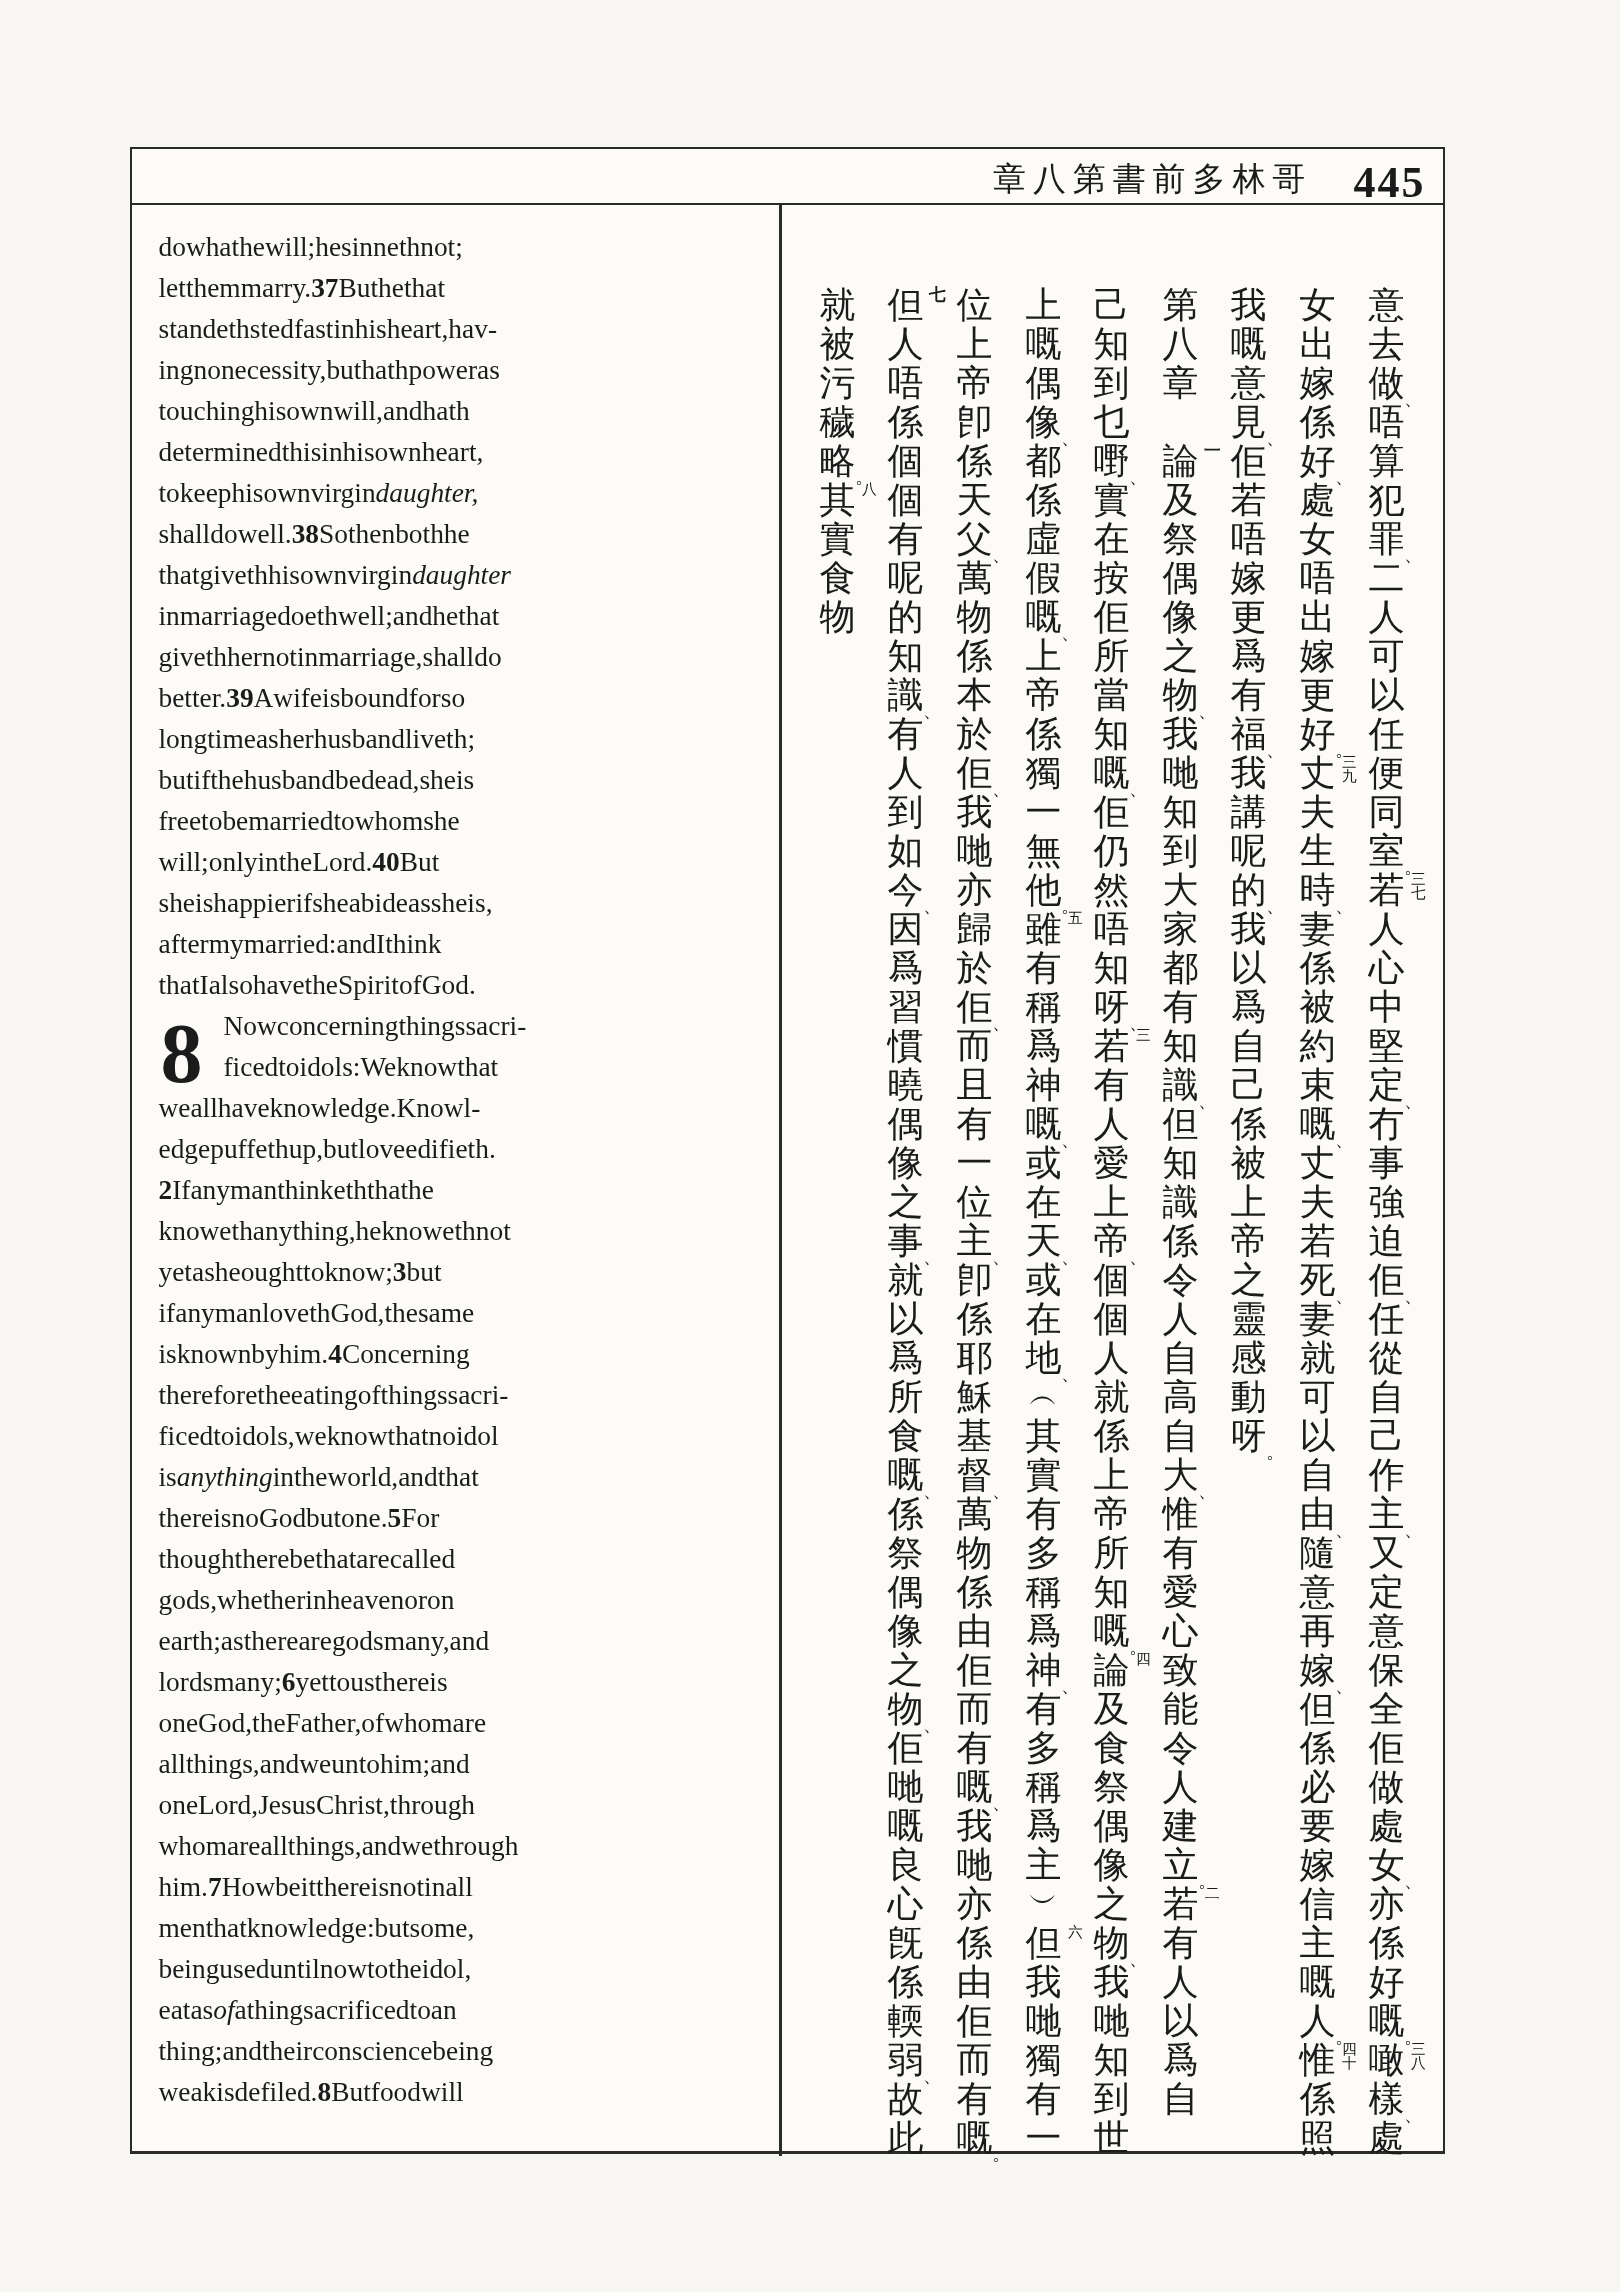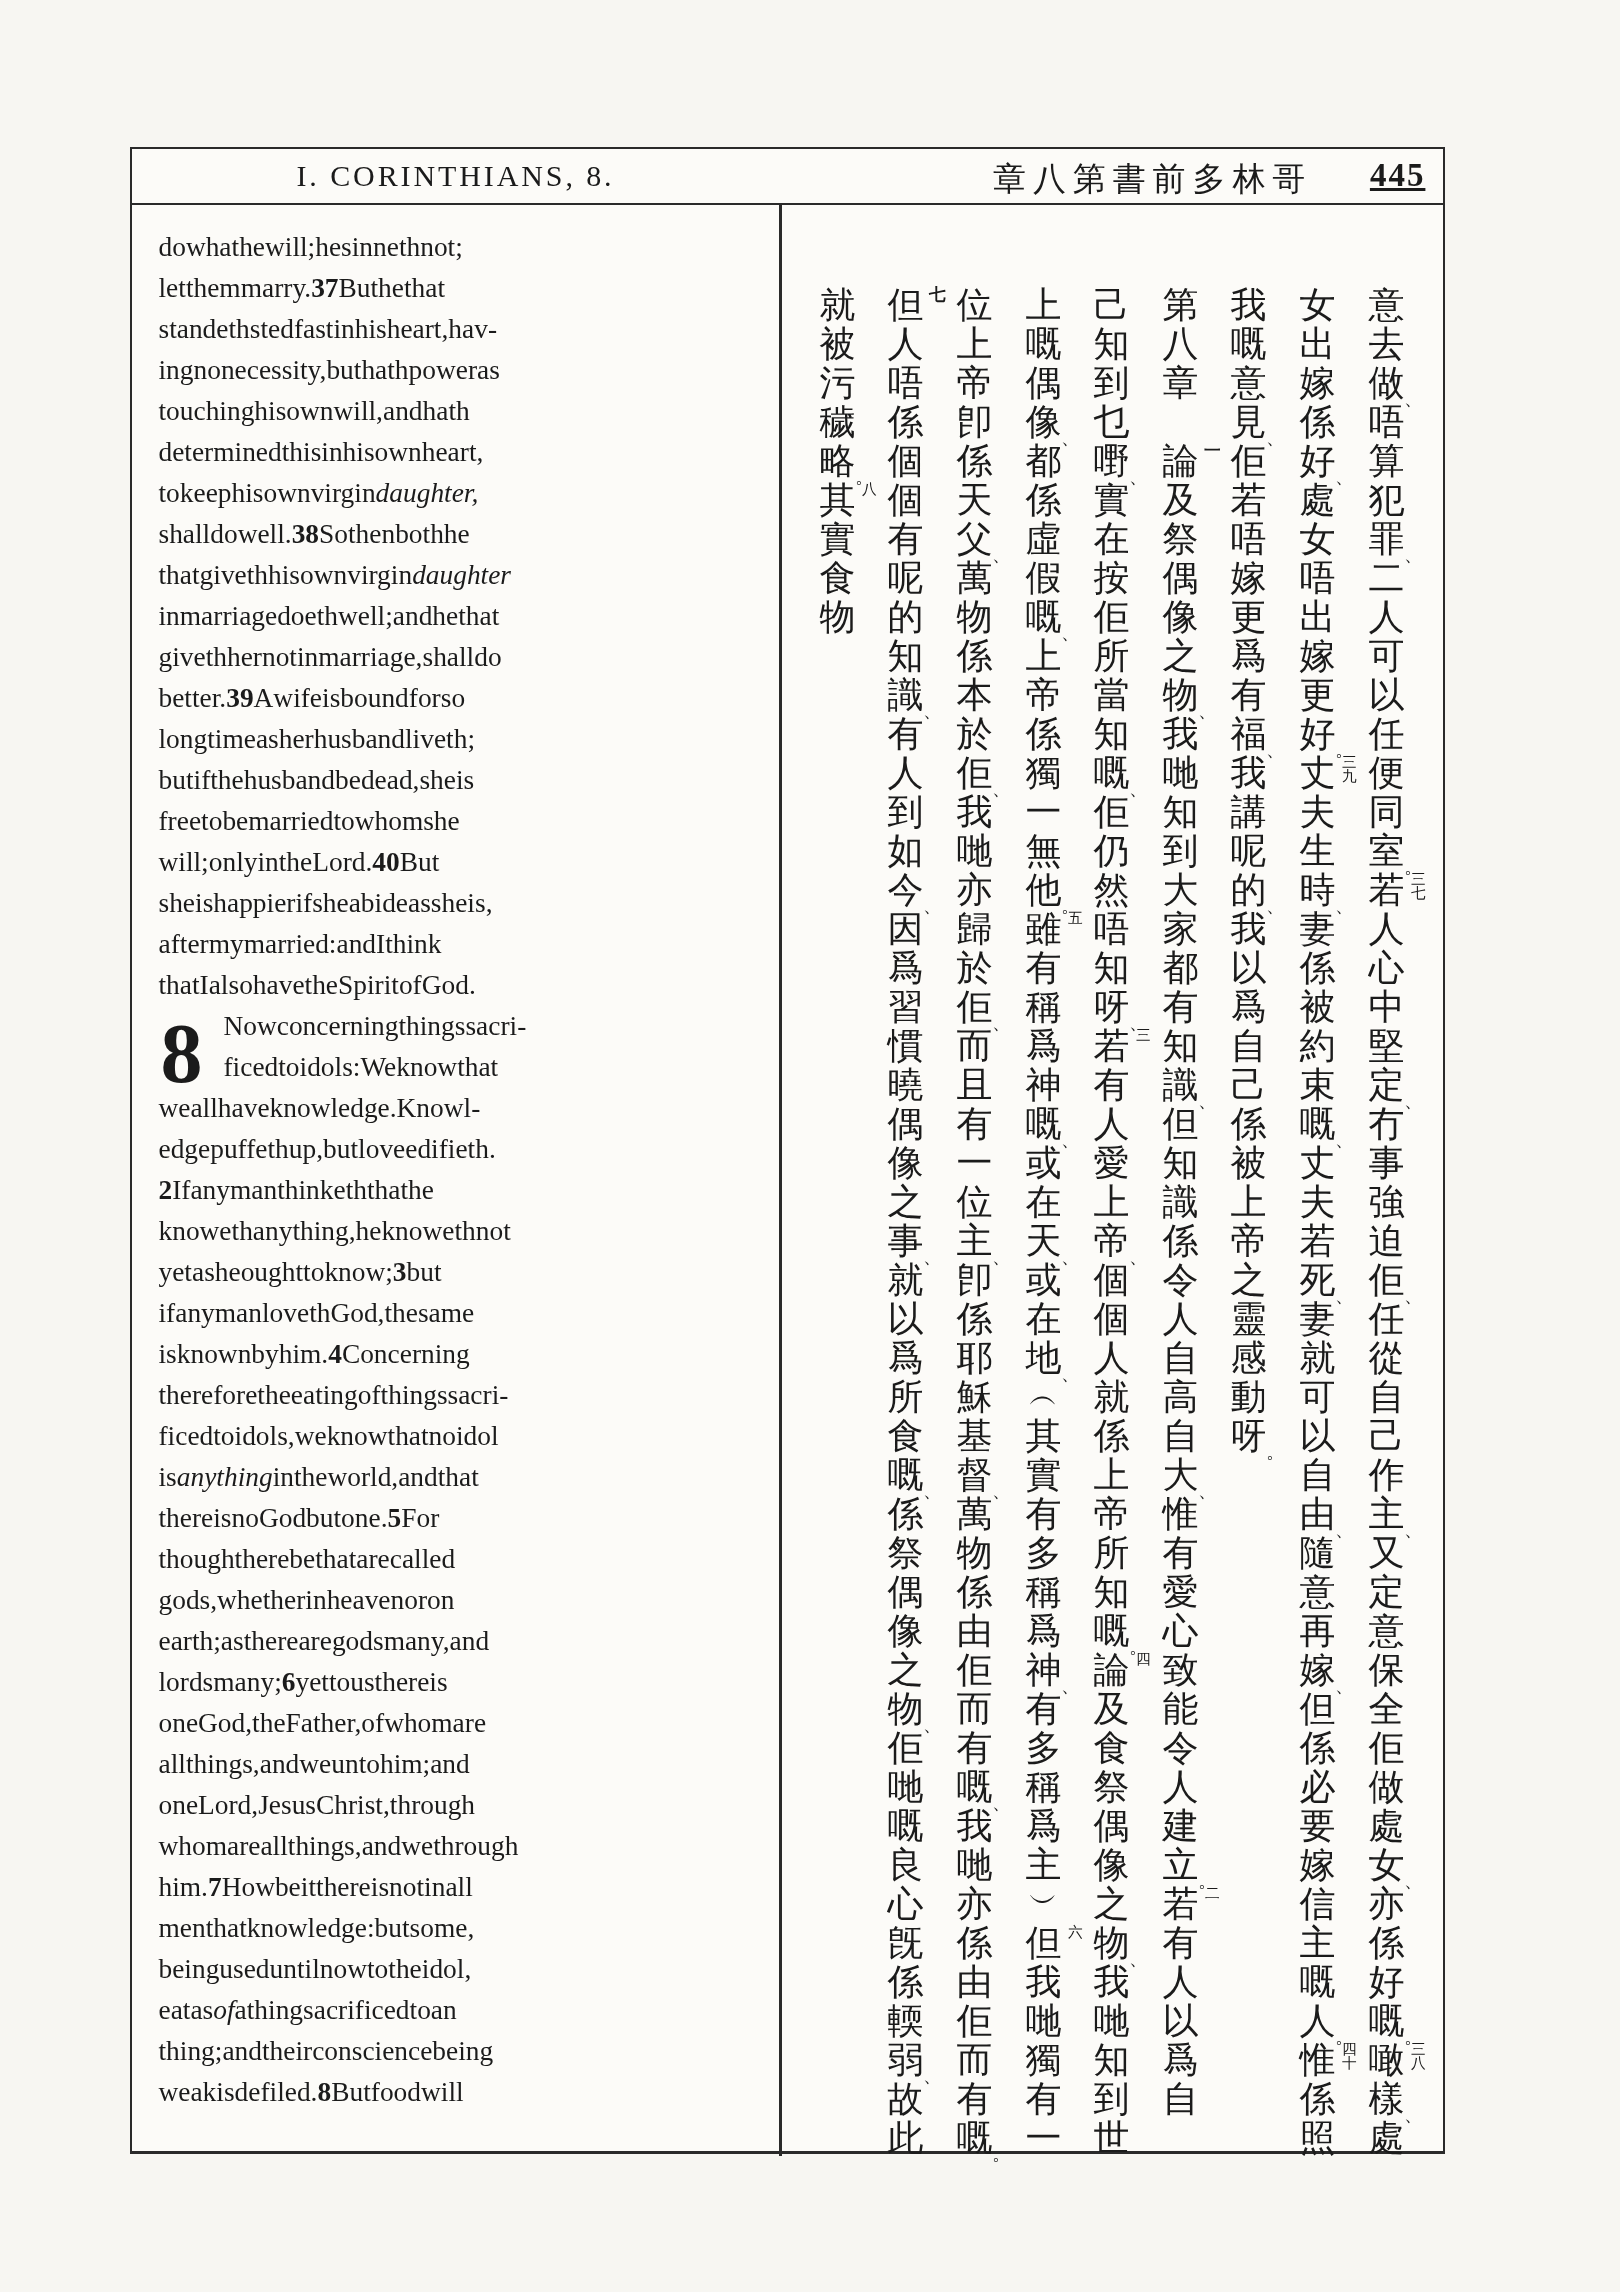--- a/index.html
+++ b/index.html
@@ -2,21 +2,21 @@
 <html><head>
 <meta charset="utf-8">
 <style>
   html,body{margin:0;padding:0;background:#f7f6f2;}
   body{width:1620px;height:2293px;position:relative;font-family:"Liberation Serif","DejaVu Serif",serif;color:#1b1b1b;}
   .page{position:absolute;left:130px;top:147px;width:1315px;height:2007px;background:#fcfbf8;
         border-left:2.9px solid #2a2a2a;border-right:2.9px solid #2a2a2a;border-top:2px solid #2a2a2a;border-bottom:3.9px solid #2a2a2a;box-sizing:border-box;}
   .header{position:absolute;left:0;top:0;width:100%;height:56px;border-bottom:2.9px solid #2a2a2a;box-sizing:border-box;}
   .h-eng{position:absolute;left:0;top:9.8px;width:647px;text-align:center;font-size:30px;letter-spacing:2.9px;white-space:nowrap;}
   .h-chi{position:absolute;left:861px;top:7.8px;width:304px;text-align:center;font-size:33px;letter-spacing:6.9px;white-space:nowrap;}
-  .h-num{position:absolute;right:17.6px;top:7.8px;font-size:33px;font-weight:bold;letter-spacing:2px;text-decoration:underline;}
+  .h-num{position:absolute;right:17.6px;top:7.8px;font-size:44px;font-weight:bold;letter-spacing:2px;}
   .vdivider{position:absolute;left:647px;top:56px;width:2.9px;height:1951px;background:#2a2a2a;}
   
   .eng-area{position:absolute;left:26.5px;top:78px;width:616px;}
   .eline{display:flex;justify-content:flex-start;height:41px;font-size:27.4px;line-height:41px;white-space:nowrap;}
   .eline.indent{padding-left:65px;}
   .eline b{font-weight:bold;}
   .eline i{font-style:italic;}
   .dropcap{position:absolute;left:2px;top:784px;width:61px;font-size:84px;line-height:86px;font-weight:bold;text-align:left;}
   
   .chi-area{position:absolute;left:650px;top:0;right:0;bottom:0;}
@@ -27,21 +27,20 @@
   .punct{position:absolute;right:-14.7px;bottom:-5.9px;font-size:18.6px;line-height:18.6px;}
   .vmark{position:absolute;right:-18.6px;top:1px;width:16.7px;display:flex;flex-direction:column;align-items:center;
          font-size:14.7px;line-height:14px;}
   .vmark.bold{font-weight:bold;font-size:16.7px;line-height:15.7px;}
 </style>
 </head>
 <body>
 
 <div class="page">
   <div class="header">
-    <div class="h-eng">I. CORINTHIANS, 8.</div>
     <div class="h-chi">章八第書前多林哥</div>
     <div class="h-num">445</div>
   </div>
   <div class="vdivider"></div>
   <div class="eng-area">
     <div class="dropcap">8</div>
   <div class="eline">
         <span>do</span>
         <span>what</span>
         <span>he</span>

